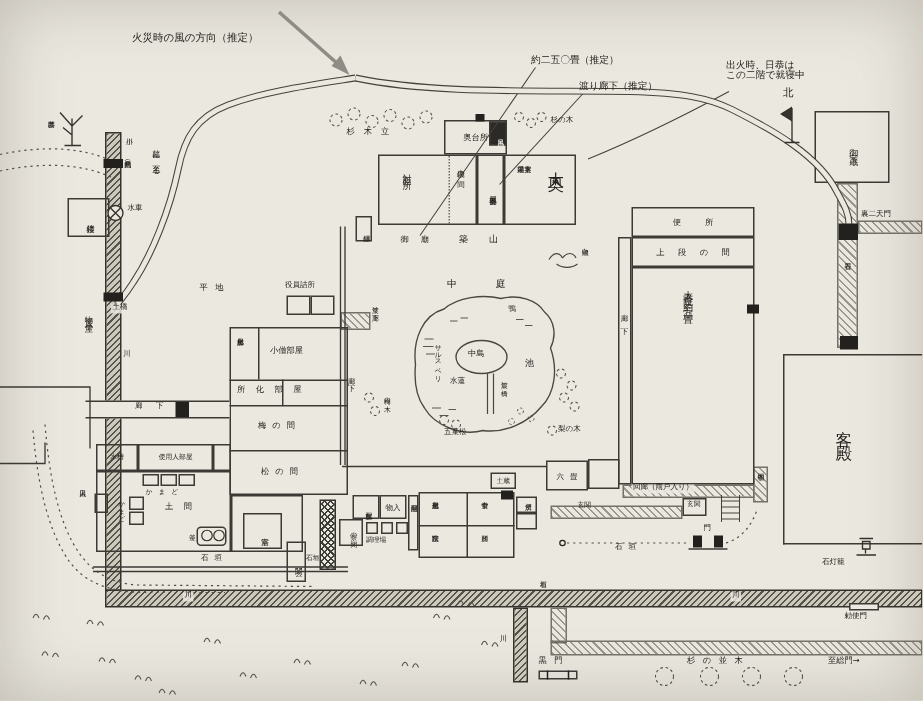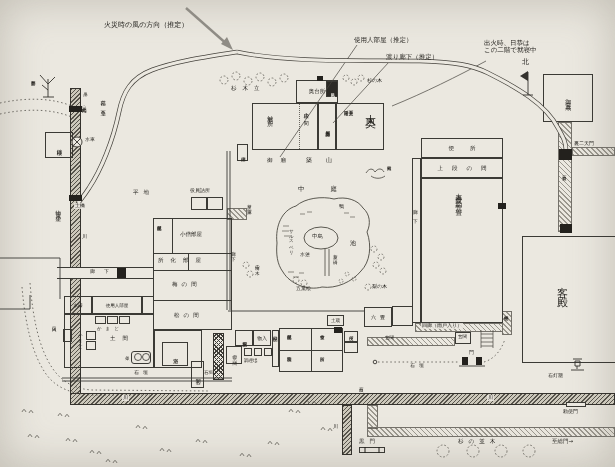--- a/index.html
+++ b/index.html
@@ -210,22 +210,22 @@
   <div class="lbl f55" style="left:359px;top:438px;letter-spacing:5px">黒門</div>
   <div class="lbl f55" style="left:552px;top:438px">至総門→</div>
 
   <div class="blk" style="left:317px;top:76px;width:6px;height:5px"></div>
   <div class="blk" style="left:559px;top:149px;width:13px;height:11px"></div>
   <div class="blk" style="left:560px;top:224px;width:12px;height:9px"></div>
   <div class="blk" style="left:498px;top:203px;width:8px;height:6px"></div>
   <div class="blk" style="left:117px;top:268px;width:9px;height:10px"></div>
   <div class="blk" style="left:334px;top:327px;width:8px;height:6px"></div>
 
-  <div class="lbl f7" style="left:104px;top:22px">火災時の風の方向（推定）</div>
-  <div class="lbl f65" style="left:354px;top:37px">使用人部屋（推定）</div>
+  <div class="lbl f7" style="left:88px;top:22px">火災時の風の方向（推定）</div>
+  <div class="lbl f65" style="left:354px;top:37px">約二五〇畳（推定）</div>
   <div class="lbl f65" style="left:386px;top:54px">渡り廊下（推定）</div>
   <div class="lbl f65" style="left:484px;top:40px">
     <div>出火時、日恭は</div>
     <div>この二階で就寝中</div>
   </div>
   <div class="lbl f7" style="left:522px;top:59px">北</div>
 
   <svg id="lines" width="615" height="467" viewBox="0 0 615 467">
     <g>
       <path d="M186,8 L229,46" stroke="#8f8c85" stroke-width="2.4" fill="none"></path>

